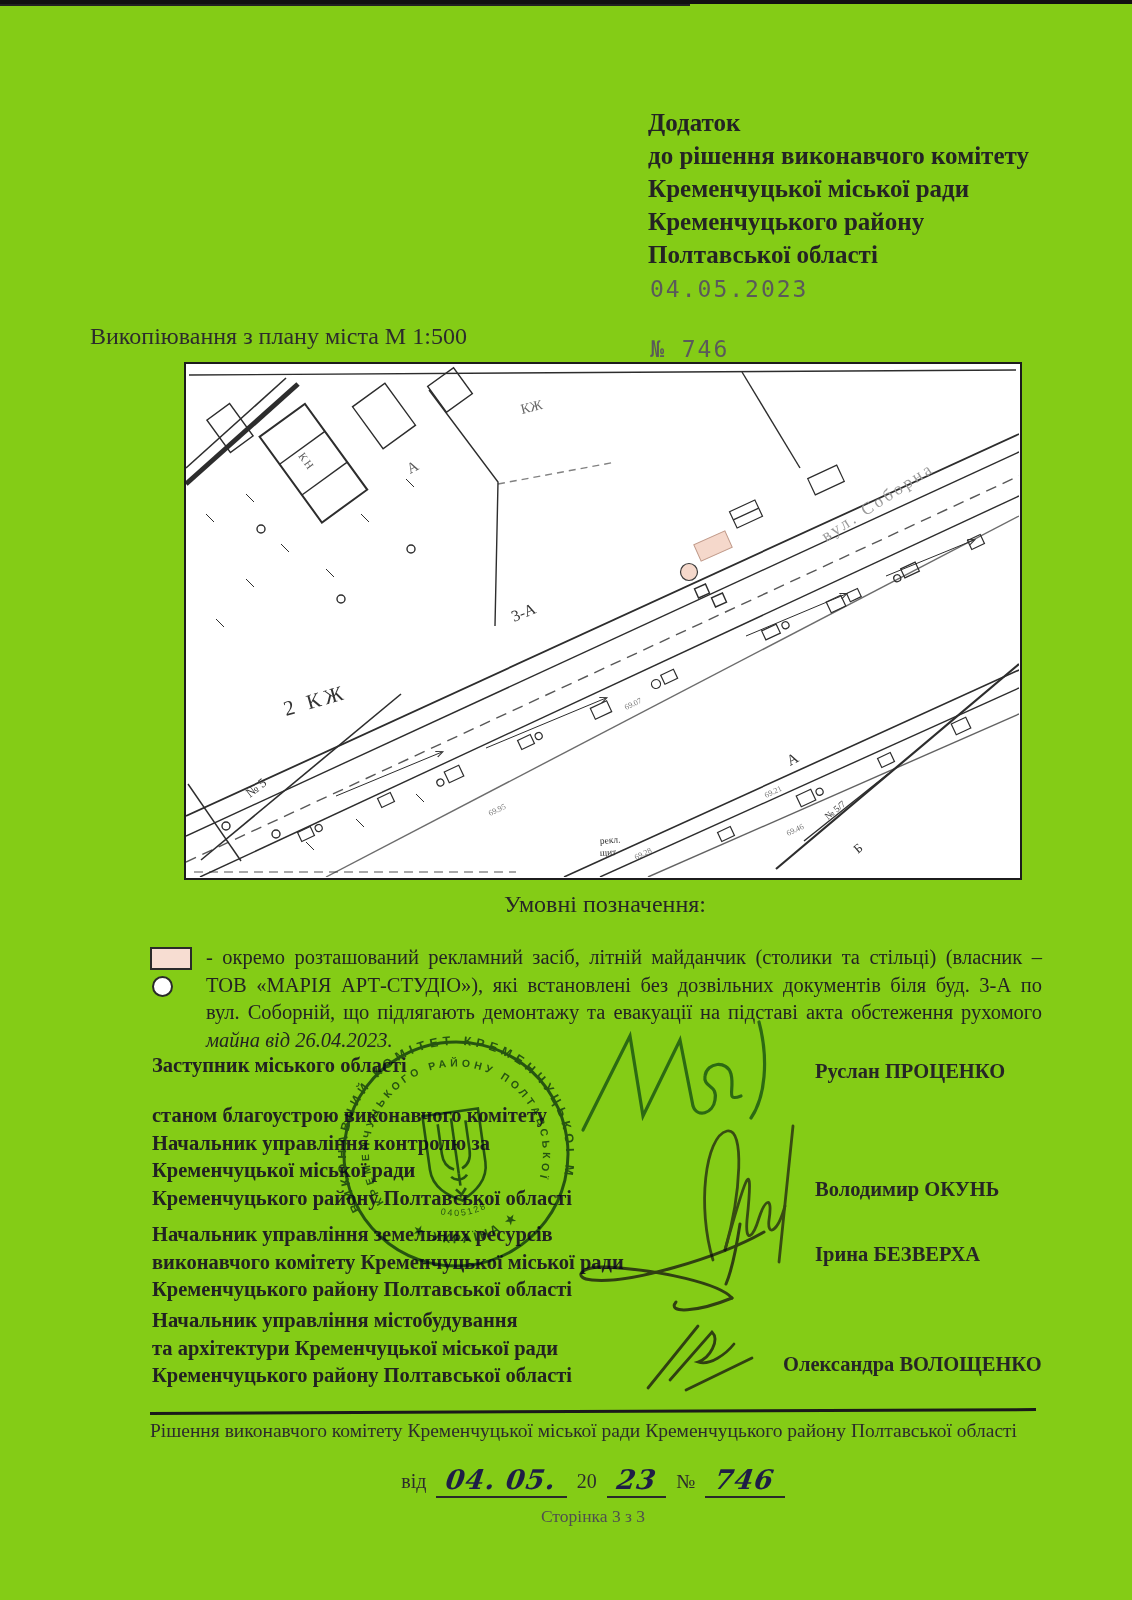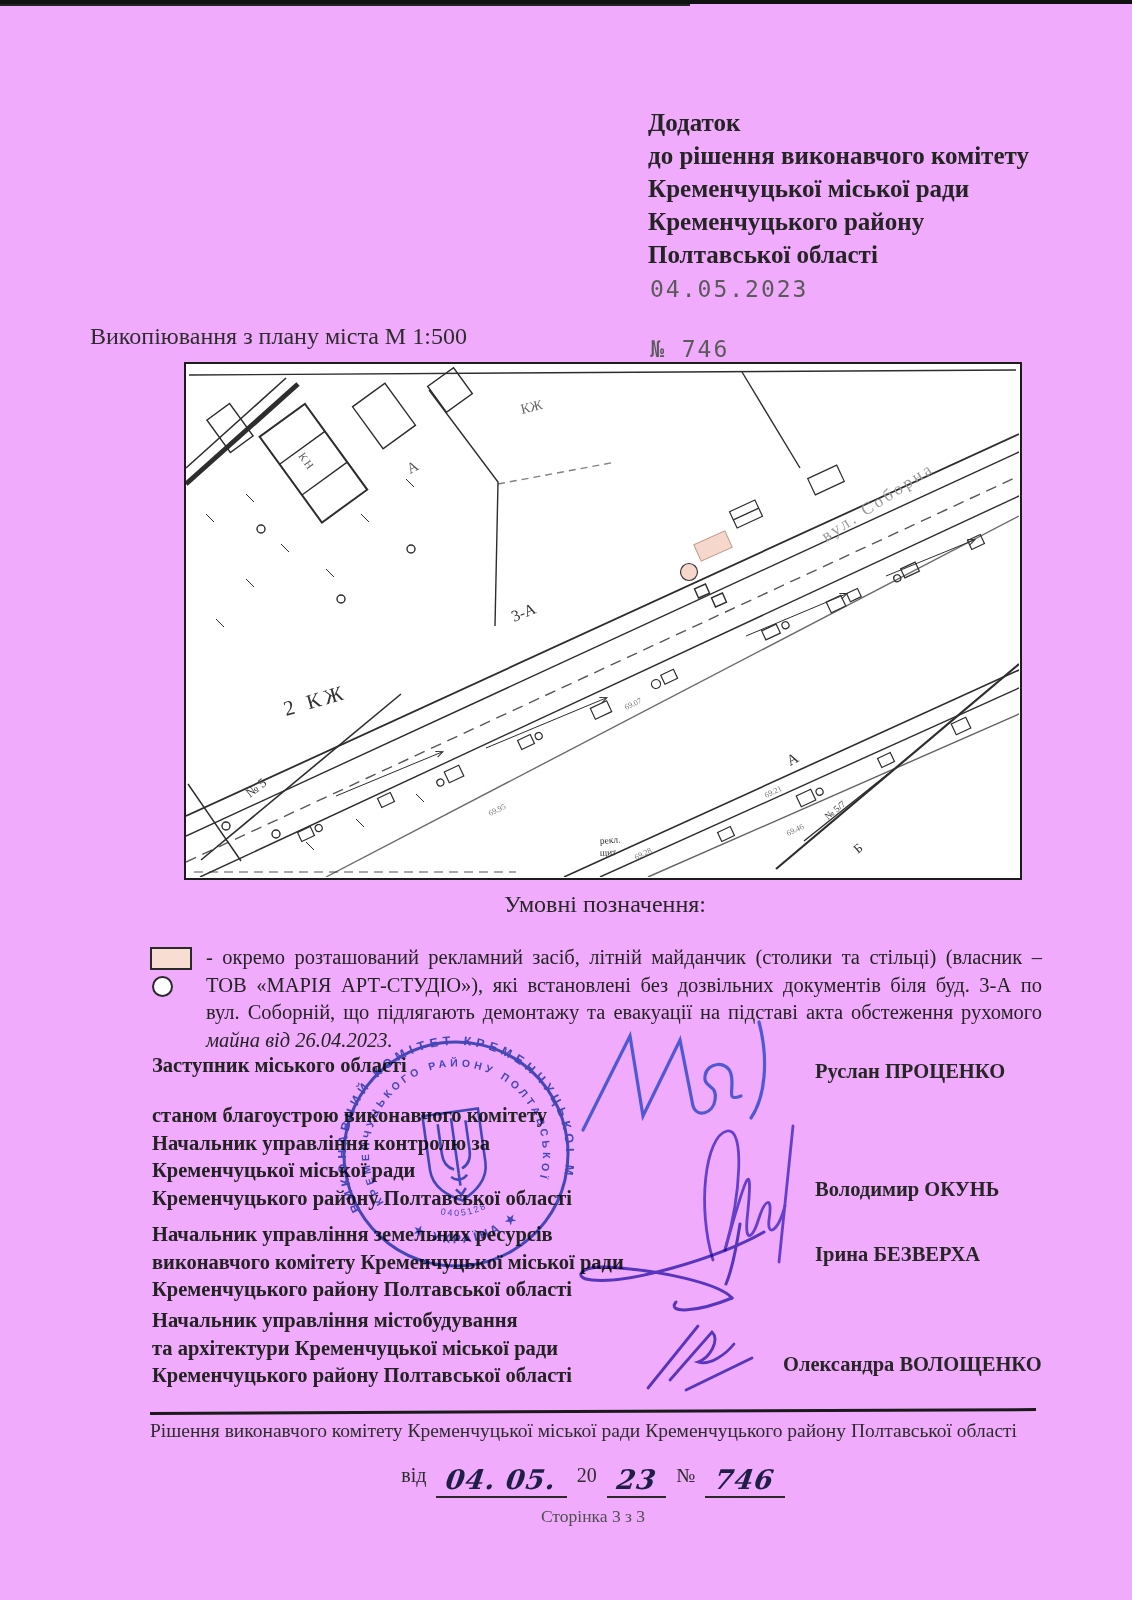--- a/index.html
+++ b/index.html
@@ -1,16 +1,16 @@
 <!DOCTYPE html>
 <html><head>
 <meta charset="utf-8">
 <style>
   html,body{margin:0;padding:0;background:#e8e8e8;}
-  .page{position:relative;width:1132px;height:1600px;background:#f0abfc;overflow:hidden;
+  .page{position:relative;width:1132px;height:1600px;background:#84cc16;overflow:hidden;
         font-family:"Liberation Serif", serif;color:#1d1d1d;}
   .scan-bar{position:absolute;left:0;top:0;width:1132px;height:4px;background:#111;}
   .scan-bar2{position:absolute;left:0;top:4px;width:690px;height:2px;background:#222;}
 
   .header-block{position:absolute;left:648px;top:106px;width:430px;
                 font-size:25px;font-weight:bold;line-height:33px;color:#242424;}
   .date-stamp{position:absolute;left:650px;top:276px;width:420px;
               font-family:"DejaVu Sans Mono", monospace;font-size:23px;color:#5a5a5a;
               letter-spacing:2px;display:flex;gap:34px;flex-direction:column;}
   .map-title{position:absolute;left:0;top:323px;width:1132px;
@@ -37,21 +37,21 @@
 
   .stamp{position:absolute;left:338px;top:1036px;mix-blend-mode:multiply;opacity:.88;}
   .sig-svg{position:absolute;mix-blend-mode:multiply;}
 
   .footer-rule{position:absolute;left:150px;top:1410px;width:886px;height:3px;background:#1a1a1a;
                transform:rotate(-0.25deg);}
   .footer-line1{position:absolute;left:150px;top:1420px;width:886px;
                 font-size:19.5px;color:#2c2c2c;}
   .footer-daterow{position:absolute;left:150px;top:1464px;width:886px;text-align:center;
                   font-size:20px;color:#2c2c2c;}
-  .footer-daterow .row{display:inline-flex;align-items:flex-start;gap:10px;}
+  .footer-daterow .row{display:inline-flex;align-items:center;gap:10px;}
   .hw{font-family:"DejaVu Serif", serif;font-style:italic;font-weight:bold;font-size:27px;
       color:#1e1e46;letter-spacing:1px;transform:skewX(-8deg);display:inline-block;}
   .uline{border-bottom:2px solid #2a2a2a;padding:0 10px 1px 10px;display:inline-block;}
   .footer-page{position:absolute;left:150px;top:1506px;width:886px;text-align:center;
                font-size:17.5px;color:#4f4f4f;}
 </style>
 </head>
 <body>
 
 <div class="page">

